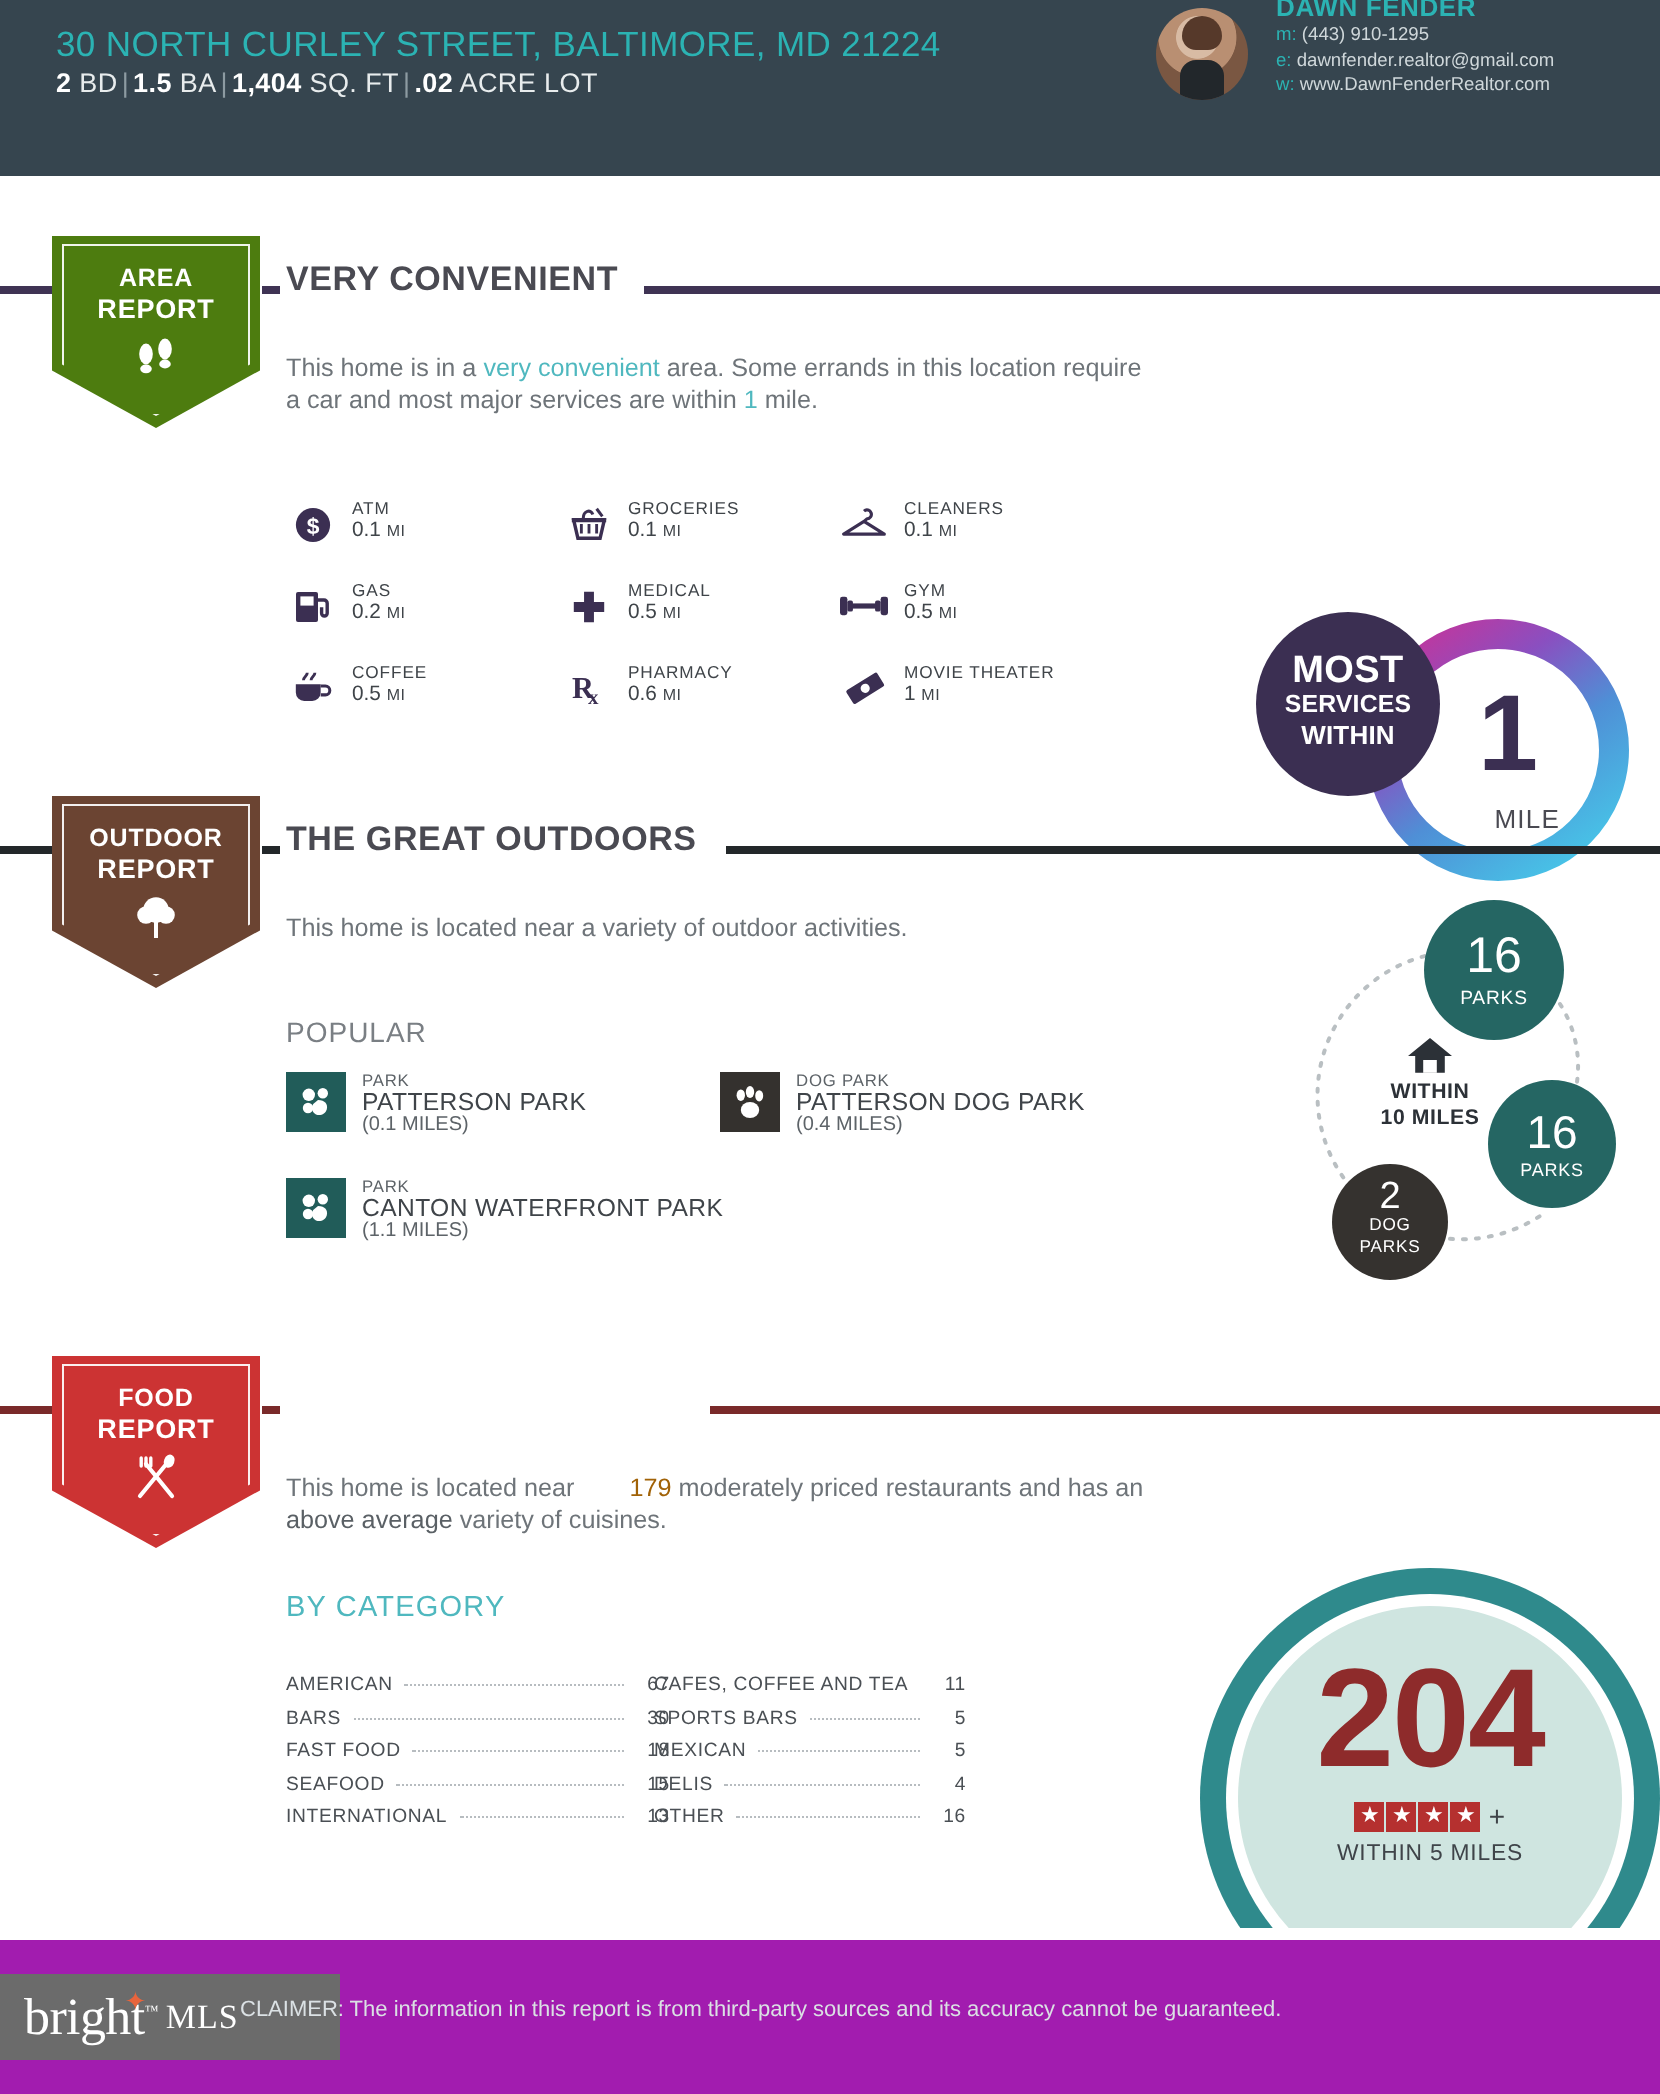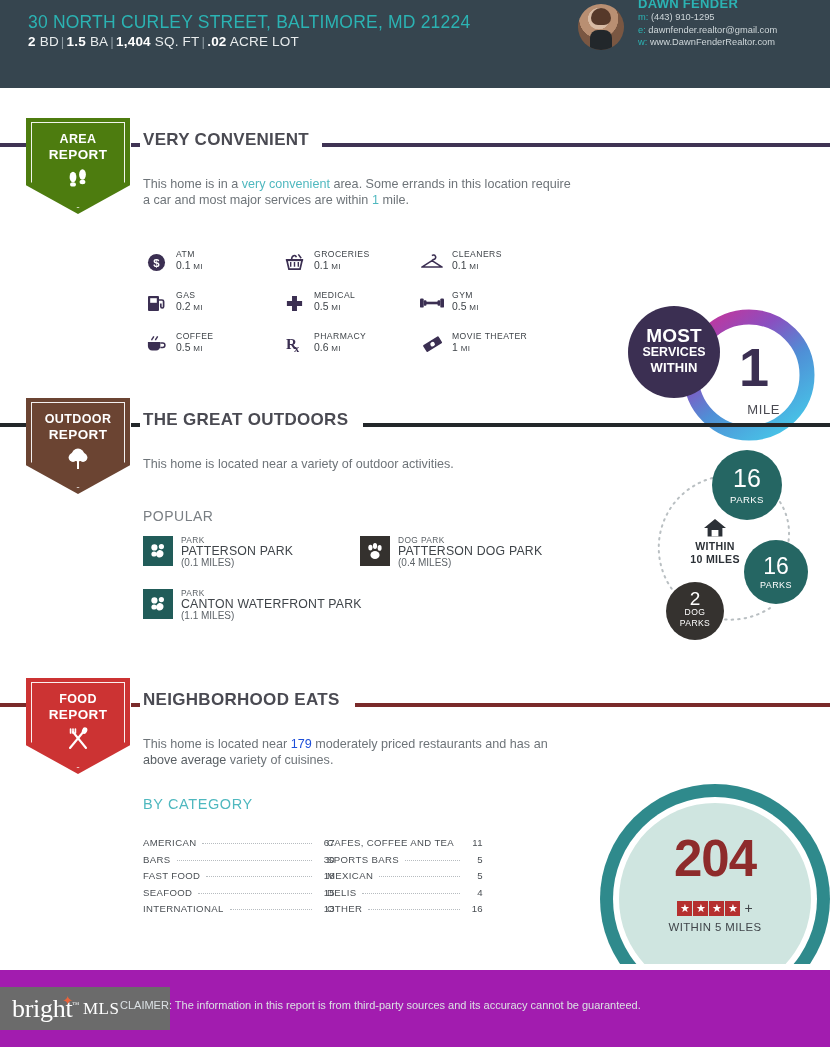--- a/index.html
+++ b/index.html
@@ -94,21 +94,21 @@
   }
   .sec-tick {
     position: absolute; left: 131px; top: 25px; width: 9px; height: 3.5px;
   }
   .sec-desc {
     position: absolute; left: 143px; top: 58px;
     font-size: 12.6px; color: #6e7479; line-height: 16px; width: 430px;
   }
   .hl-teal { color: #4fb8bf; }
   .hl-dark { color: #5a6065; }
-  .hl-red  { color: #1d4ed8; }
+  .hl-red  { color: #a16207; margin-left: 24px; }
 
   
   .amen-grid { position: absolute; left: 143px; top: 132px; }
   .amen {
     position: absolute; width: 150px; height: 22px;
   }
   .amen .ico {
     position: absolute; left: 0; top: 0; width: 26px; height: 24px;
     display: flex; align-items: center; justify-content: center;
     color: #3b2f52;
@@ -221,21 +221,21 @@
     width: 204px; height: 204px; border-radius: 50%;
     background: #ffffff;
   }
   .eats-fill {
     position: absolute; left: 19px; top: 19px;
     width: 192px; height: 192px; border-radius: 50%;
     background: #cfe5e0;
   }
   .eats-num {
     position: absolute; left: 0; top: 40px; width: 230px; text-align: center;
-    font-size: 51px; font-weight: bold; color: #8e2b2b; letter-spacing: -1px;
+    font-size: 70px; font-weight: bold; color: #8e2b2b; letter-spacing: -1px;
     line-height: 70px;
   }
   .eats-stars {
     position: absolute; left: 0; top: 116px; width: 230px;
     display: flex; align-items: center; justify-content: center; gap: 1px;
   }
   .star-box {
     width: 15px; height: 15px; background: #b5302f;
     display: flex; align-items: center; justify-content: center;
   }
@@ -563,21 +563,20 @@
           <g stroke="#fff" stroke-width="2.1" stroke-linecap="round">
             <line x1="6" y1="22" x2="20" y2="5"></line>
             <line x1="22" y1="22" x2="9" y2="6"></line>
           </g>
           <ellipse cx="20.6" cy="4.6" rx="2.6" ry="3.4" transform="rotate(22 20.6 4.6)" fill="#fff"></ellipse>
           <path d="M6.6 3 v4 M9 3 v4 M11.4 3 v4" stroke="#fff" stroke-width="1.7" stroke-linecap="round"></path>
         </svg>
       </div>
     </div>
     <div class="sec-tick" style="background:#7a2a2a"></div>
-    <div class="sec-title">NEIGHBORHOOD EATS</div>
     <div class="sec-rule" style="left:355px;background:#7a2a2a"></div>
 
     <div class="sec-desc">
       <span>This home is located near </span><span class="hl-red">179</span><span> moderately priced restaurants and has an </span><span class="hl-dark">above average</span><span> variety of cuisines.</span>
     </div>
 
     <div class="bycat-h">BY CATEGORY</div>
 
     <div class="cat-col" style="left:143px;width:192px">
       <div class="cat-row">

